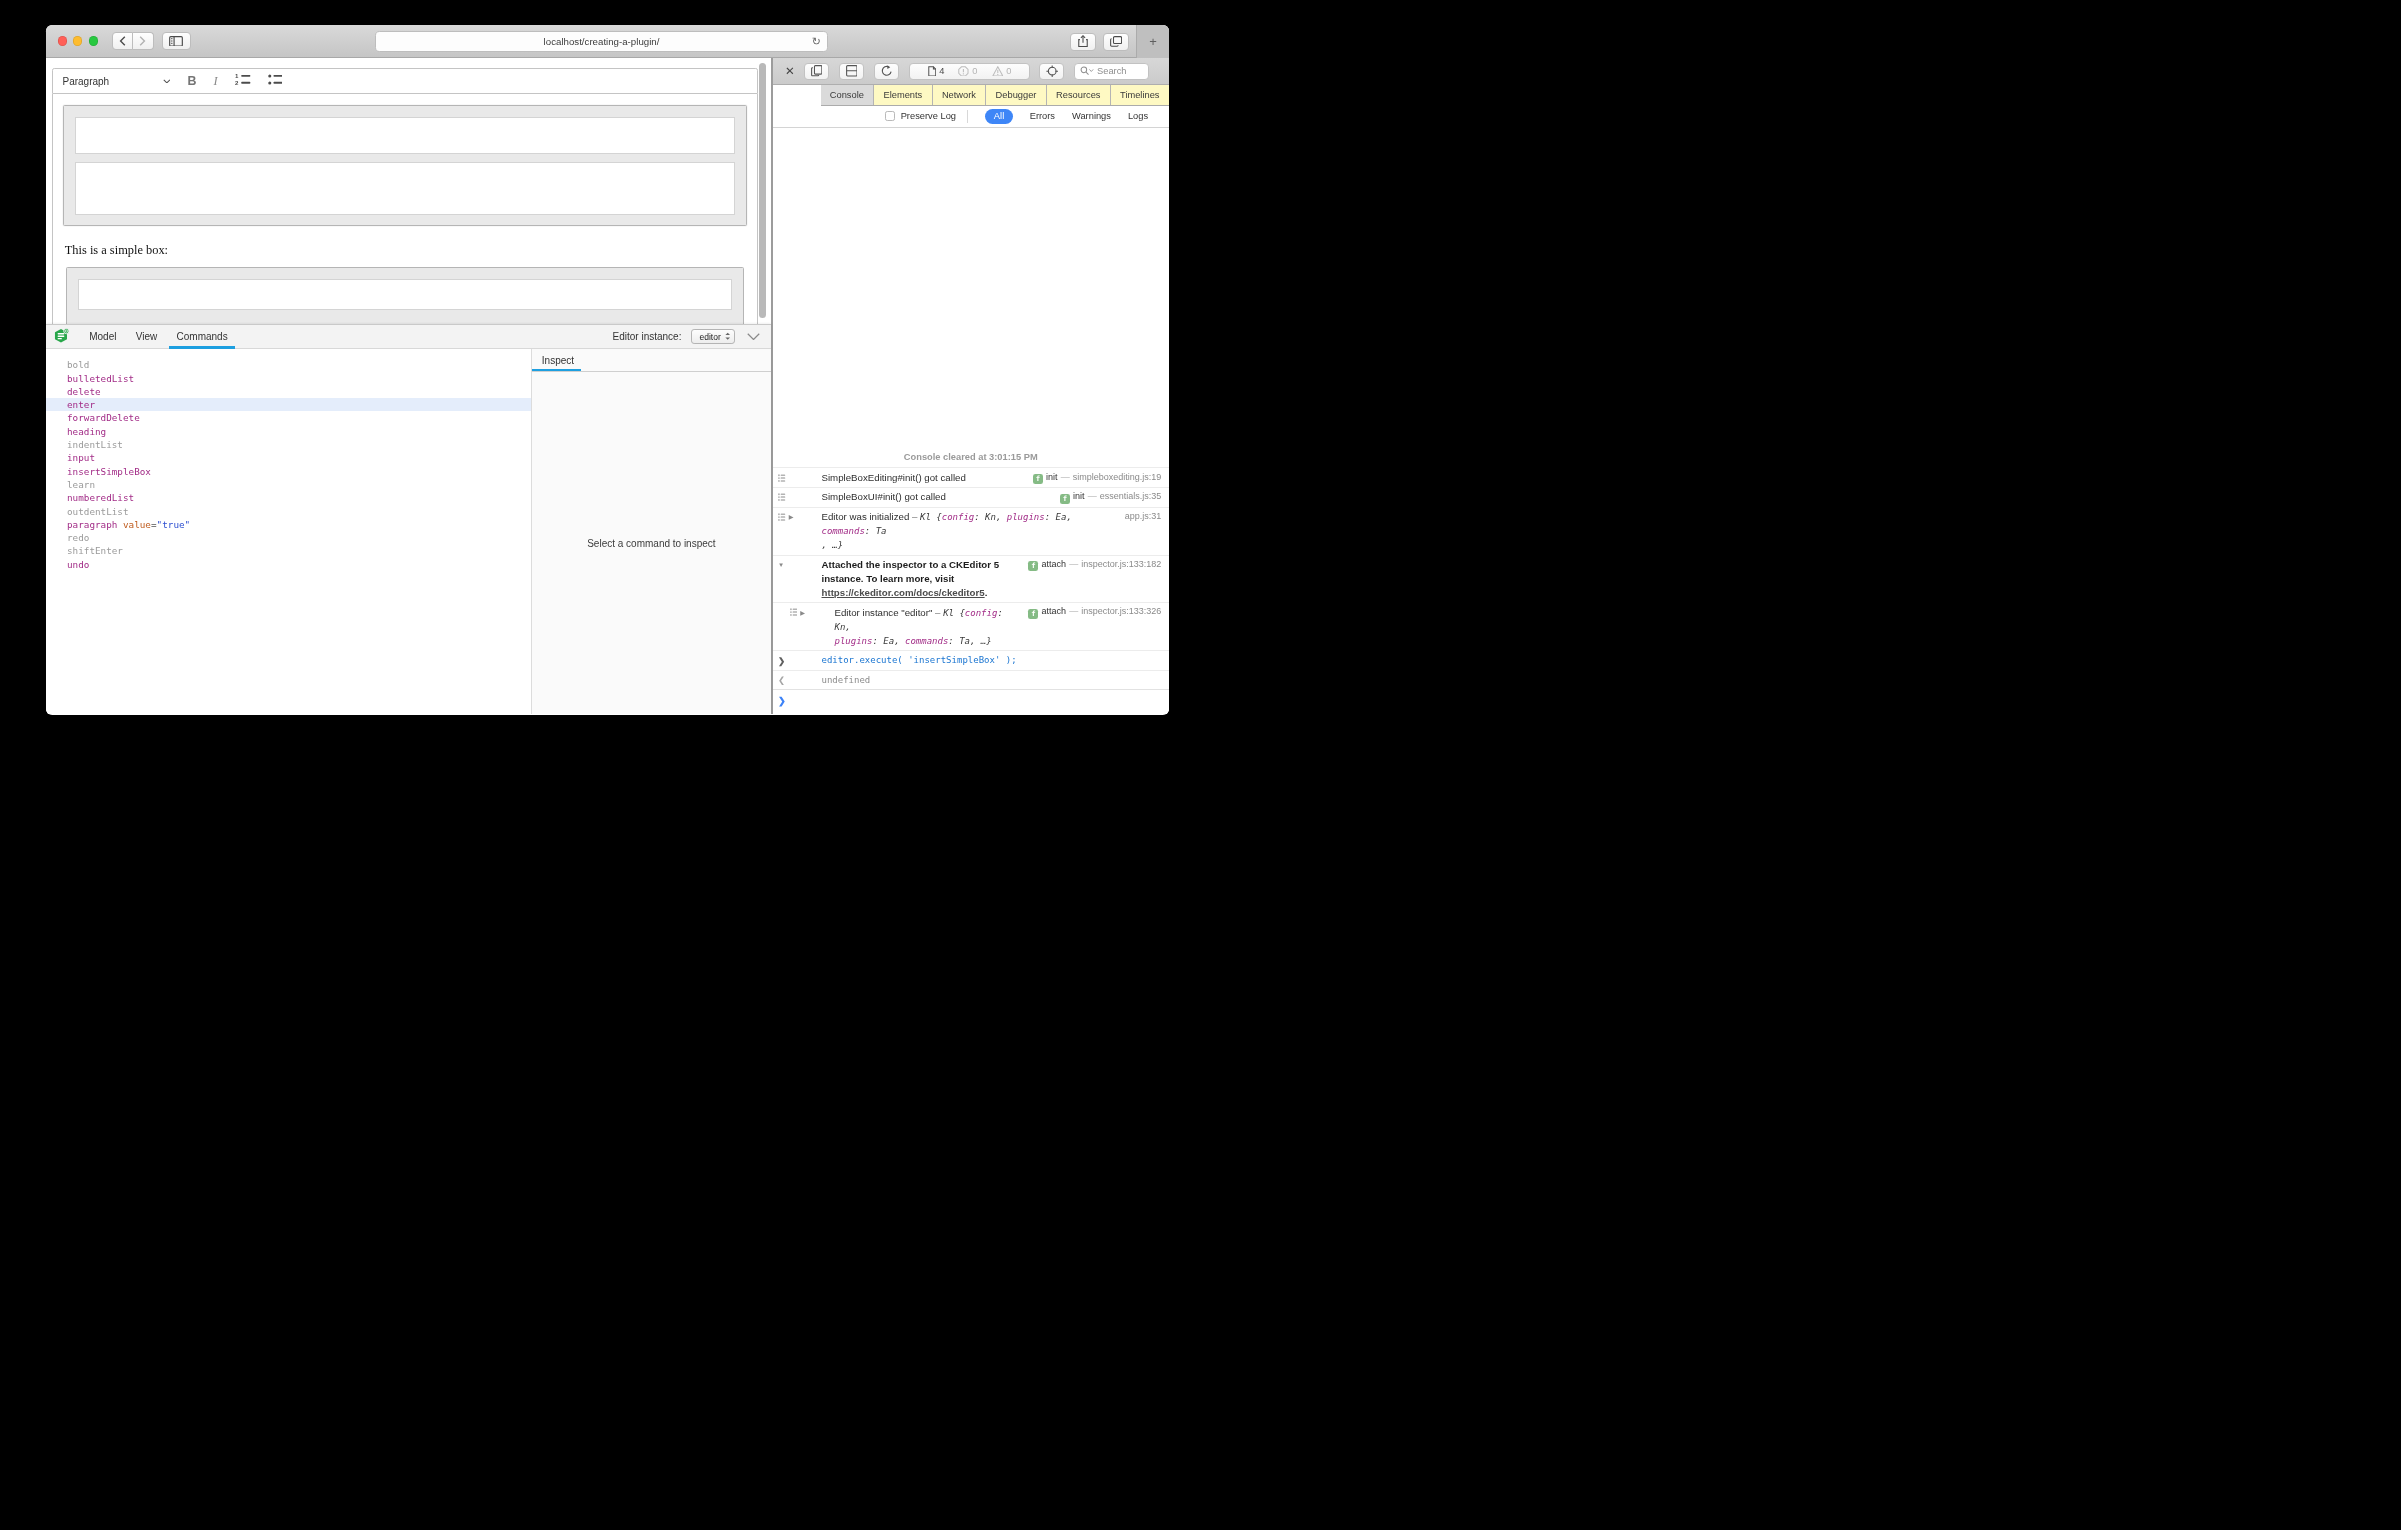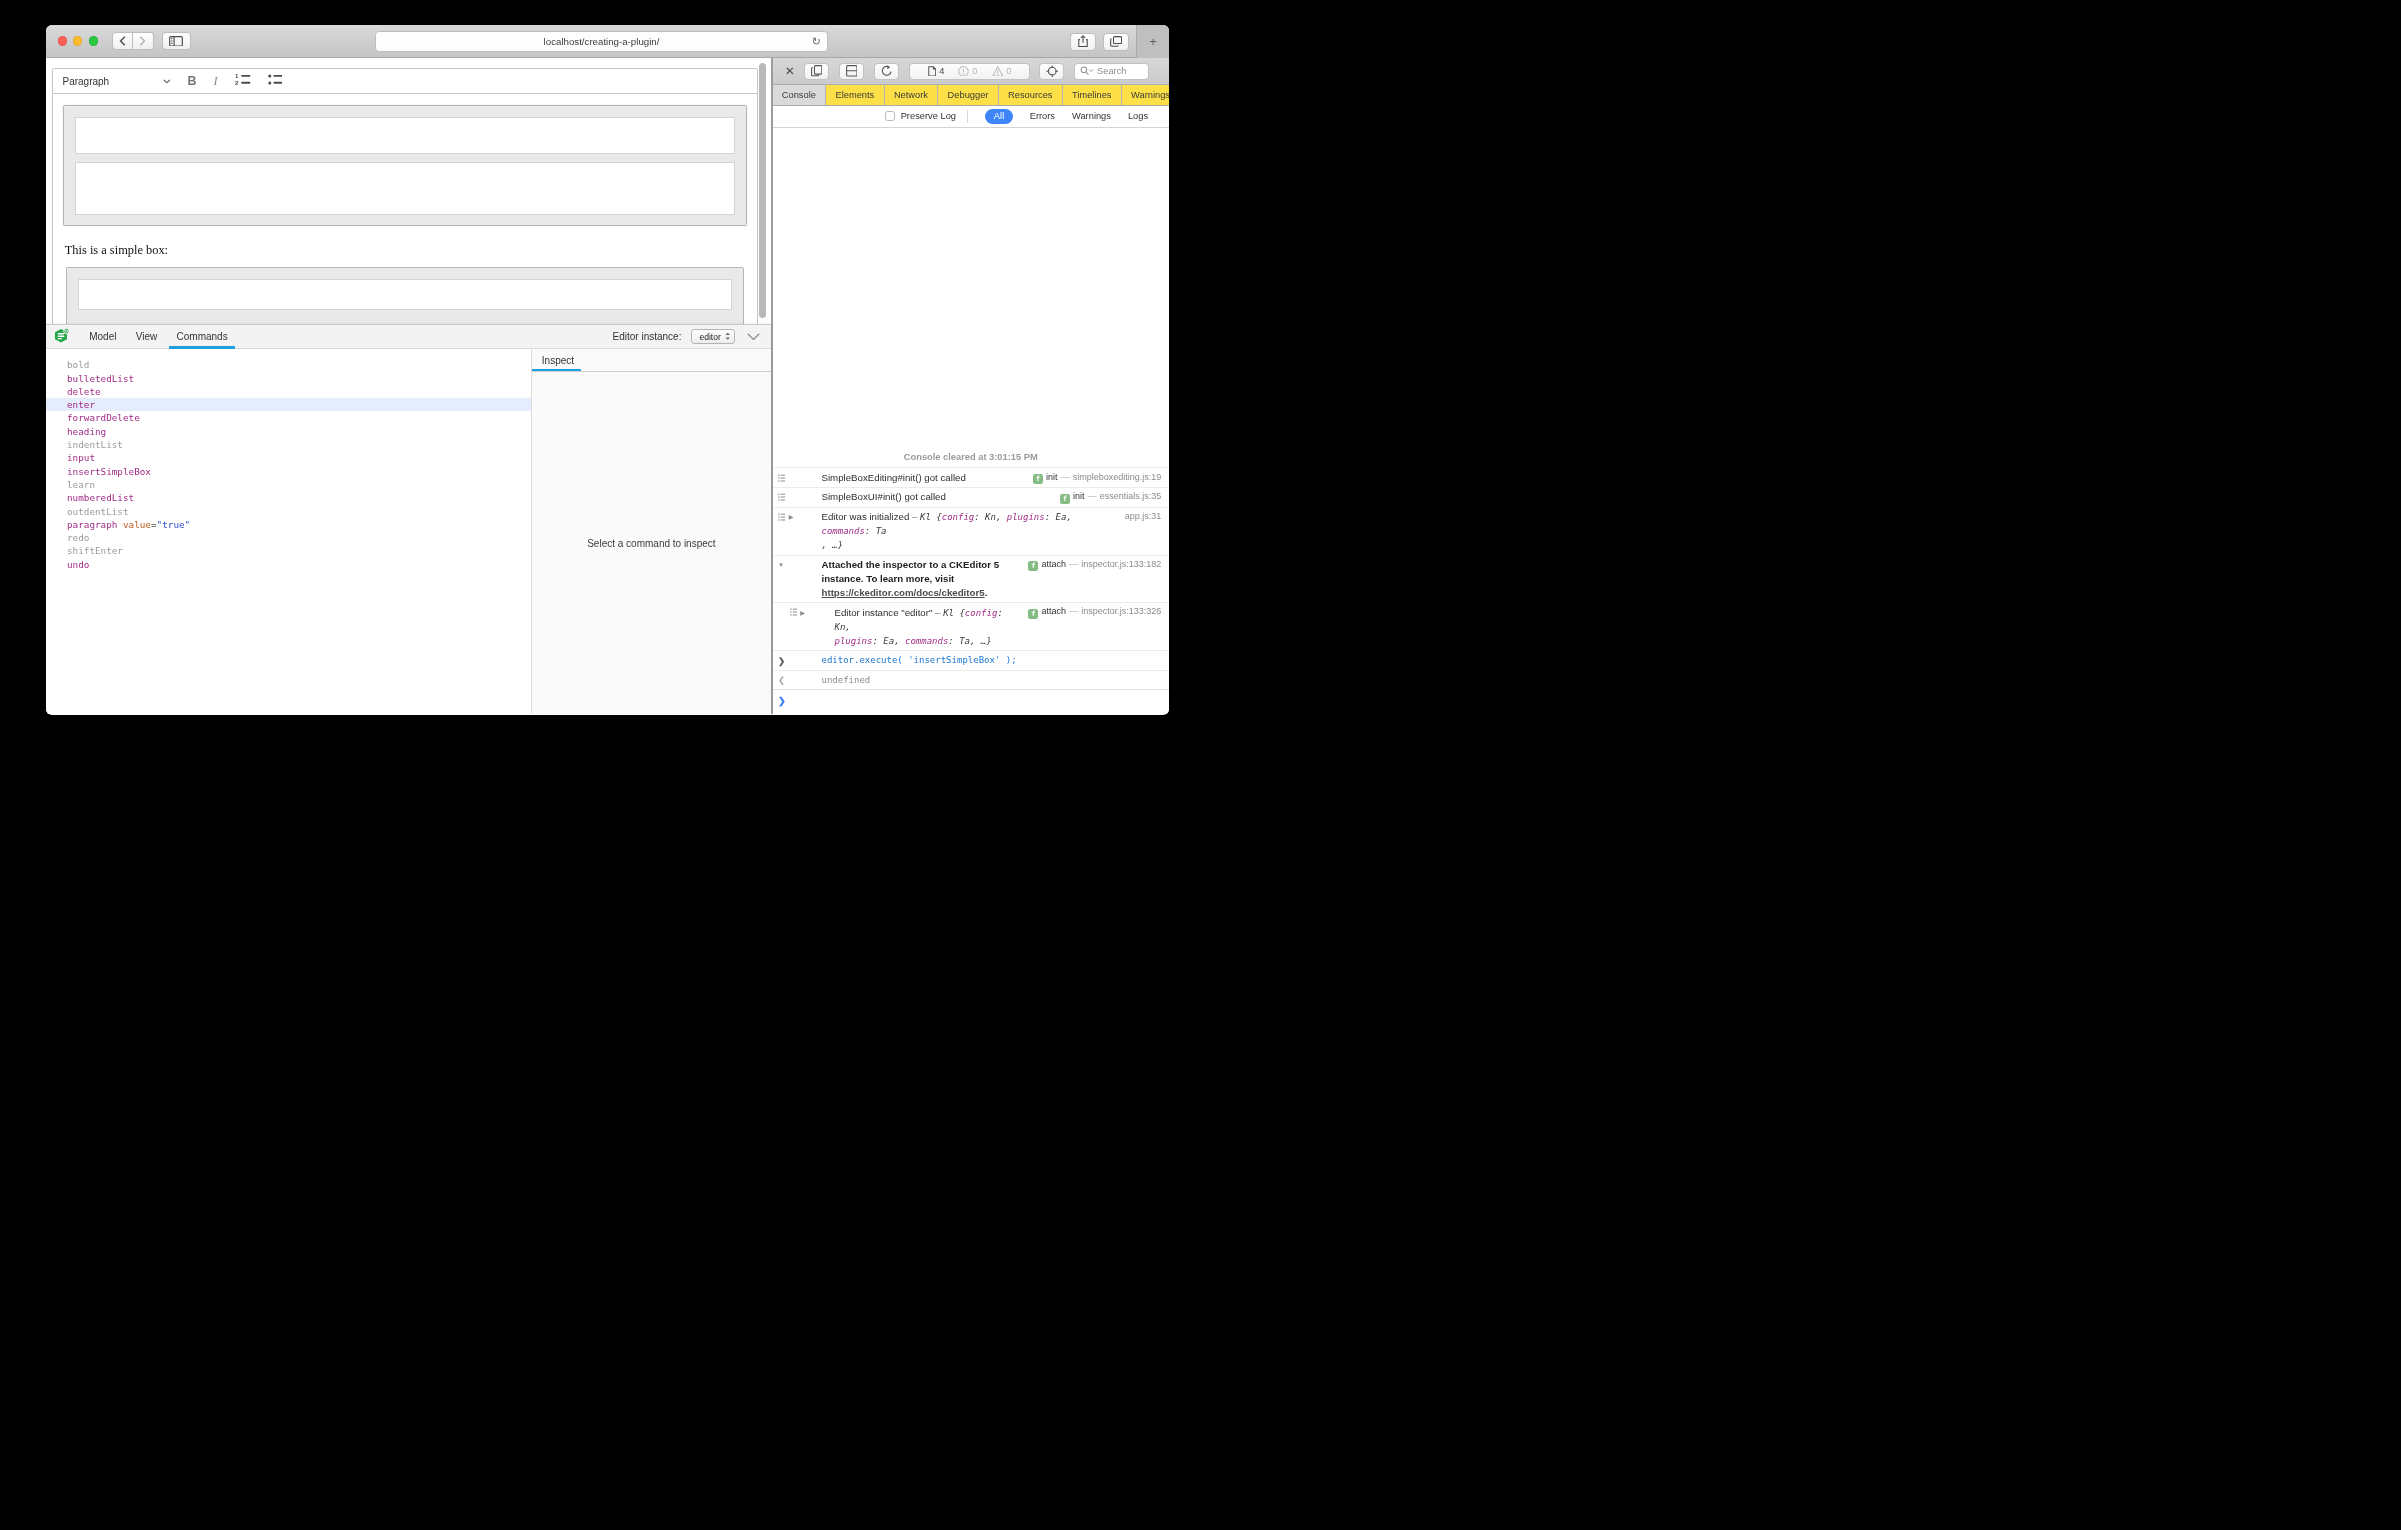--- a/index.html
+++ b/index.html
@@ -101,21 +101,21 @@
     border-radius:3.9px; display:flex; align-items:center; justify-content:center; margin-right:10px; color:#555; }
   .wi-badges { height:17px; background:linear-gradient(#fdfdfd,#f2f2f2); border:0.8px solid #c2c2c2;
     border-radius:3.9px; display:flex; align-items:center; padding:0 10.8px; margin-right:9.3px; }
   .badge-item { display:flex; align-items:center; margin:0 7px; font-size:9.3px; color:#474747; }
   .badge-item.dis { color:#b5b5b5; }
   .badge-item svg { margin-right:3.1px; }
   .wi-search { height:17px; width:75px; background:#fff; border:0.8px solid #c2c2c2; border-radius:3.9px;
     display:flex; align-items:center; padding:0 4.6px; color:#8e8e8e; font-size:9.3px; margin-right:6.2px; }
   .wi-search span { margin-left:3.1px; }
 
-  .wi-tabbar { height:21px; background:#fde047; border-bottom:0.8px solid #ababab; display:flex; flex:none; }
+  .wi-tabbar { height:21px; background:#fef9c3; border-bottom:0.8px solid #ababab; display:flex; flex:none;margin-left:48px; }
   .wi-tab { font-size:9.3px; color:#3a3a3a; padding:0 9.3px; line-height:20px; border-right:0.8px solid #b4b4b4; }
   .wi-tab.active { background:#dadada; }
 
   .wi-filterbar { height:21.7px; background:#fff; border-bottom:0.8px solid #d4d4d4; display:flex;
     align-items:center; justify-content:flex-end; padding-right:12.4px; flex:none; font-size:9.3px; color:#333; }
   .checkbox { width:10px; height:10px; border:0.8px solid #b9b9b9; border-radius:2.3px; background:#fff; margin-right:5.4px; }
   .fdiv { width:0.8px; height:12.4px; background:#d8d8d8; margin:0 9.3px 0 10.8px; }
   .scope { margin:0 8.5px; }
   .scope.active { background:#3e86f7; color:#fff; border-radius:7.7px; padding:2.3px 8.5px; }
 

